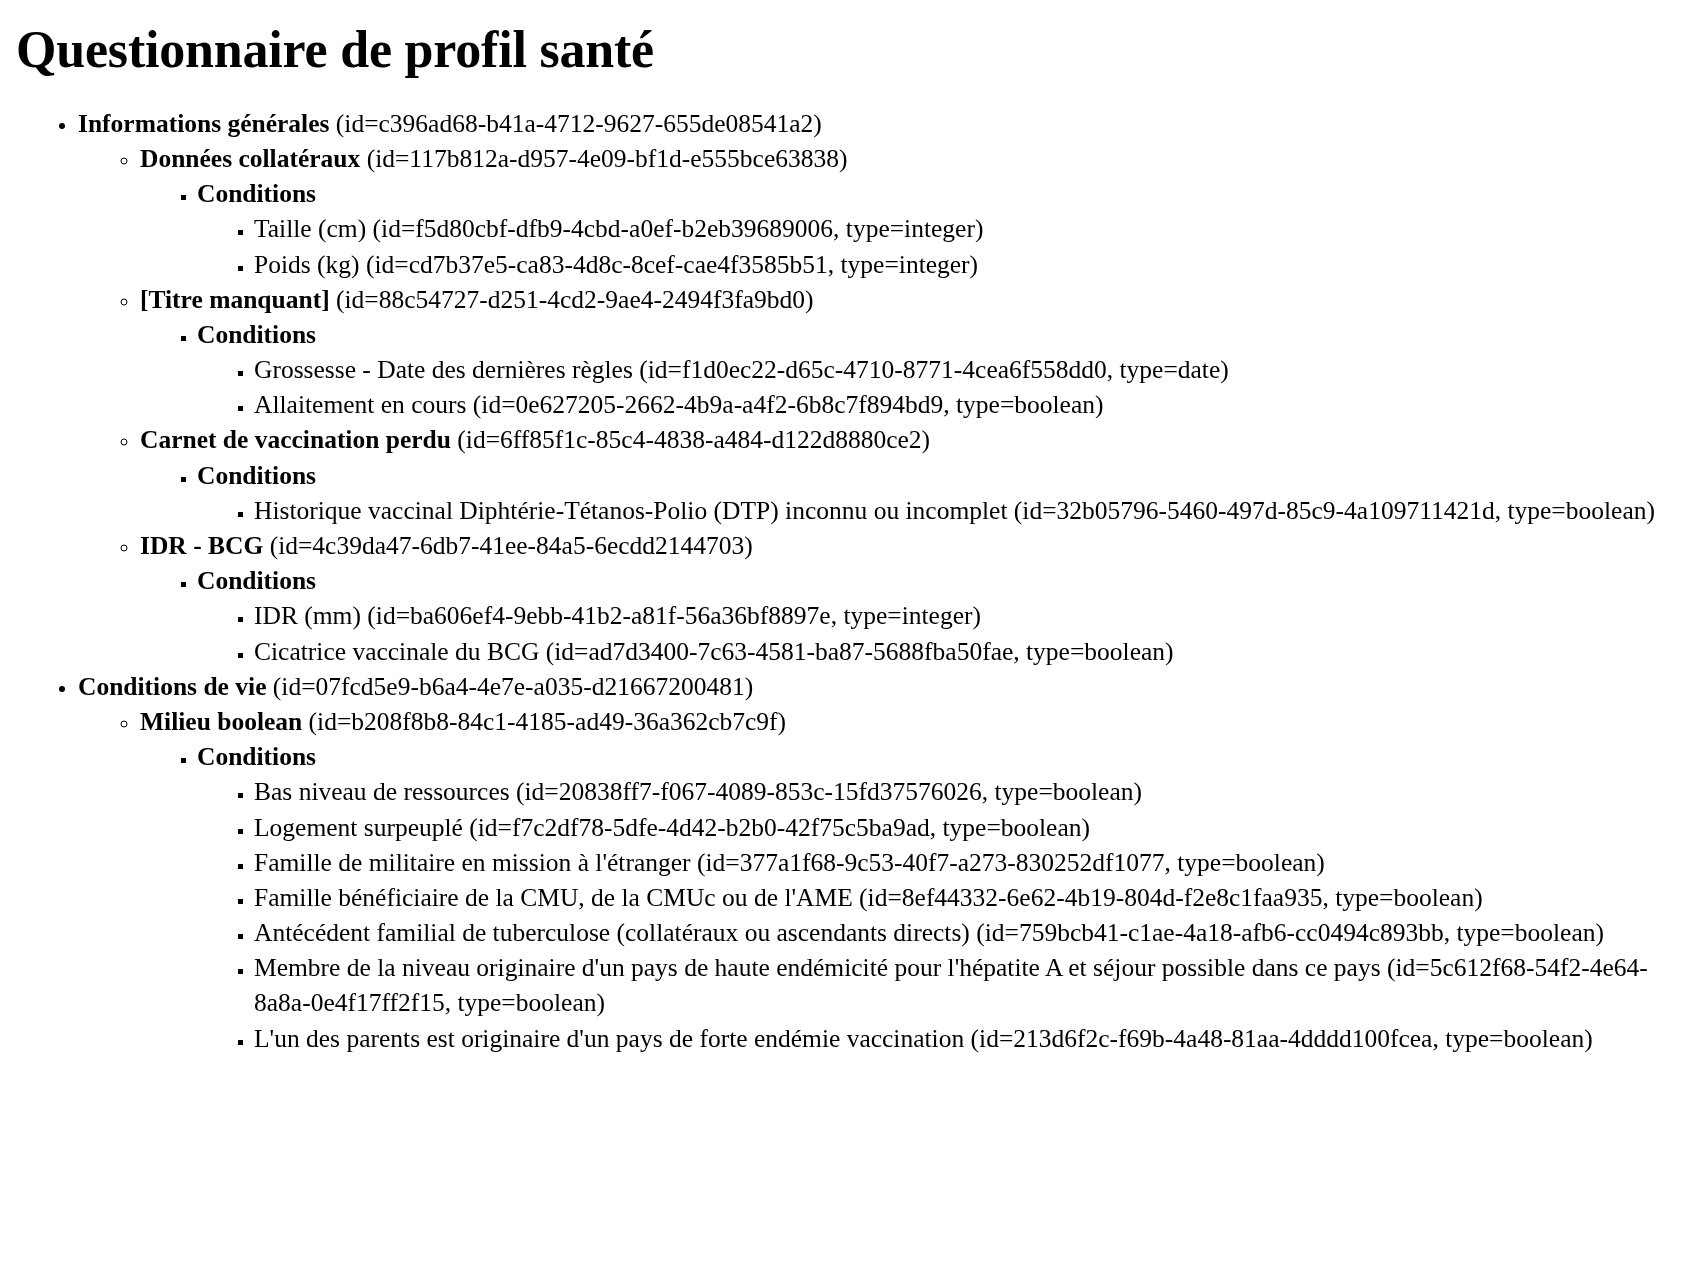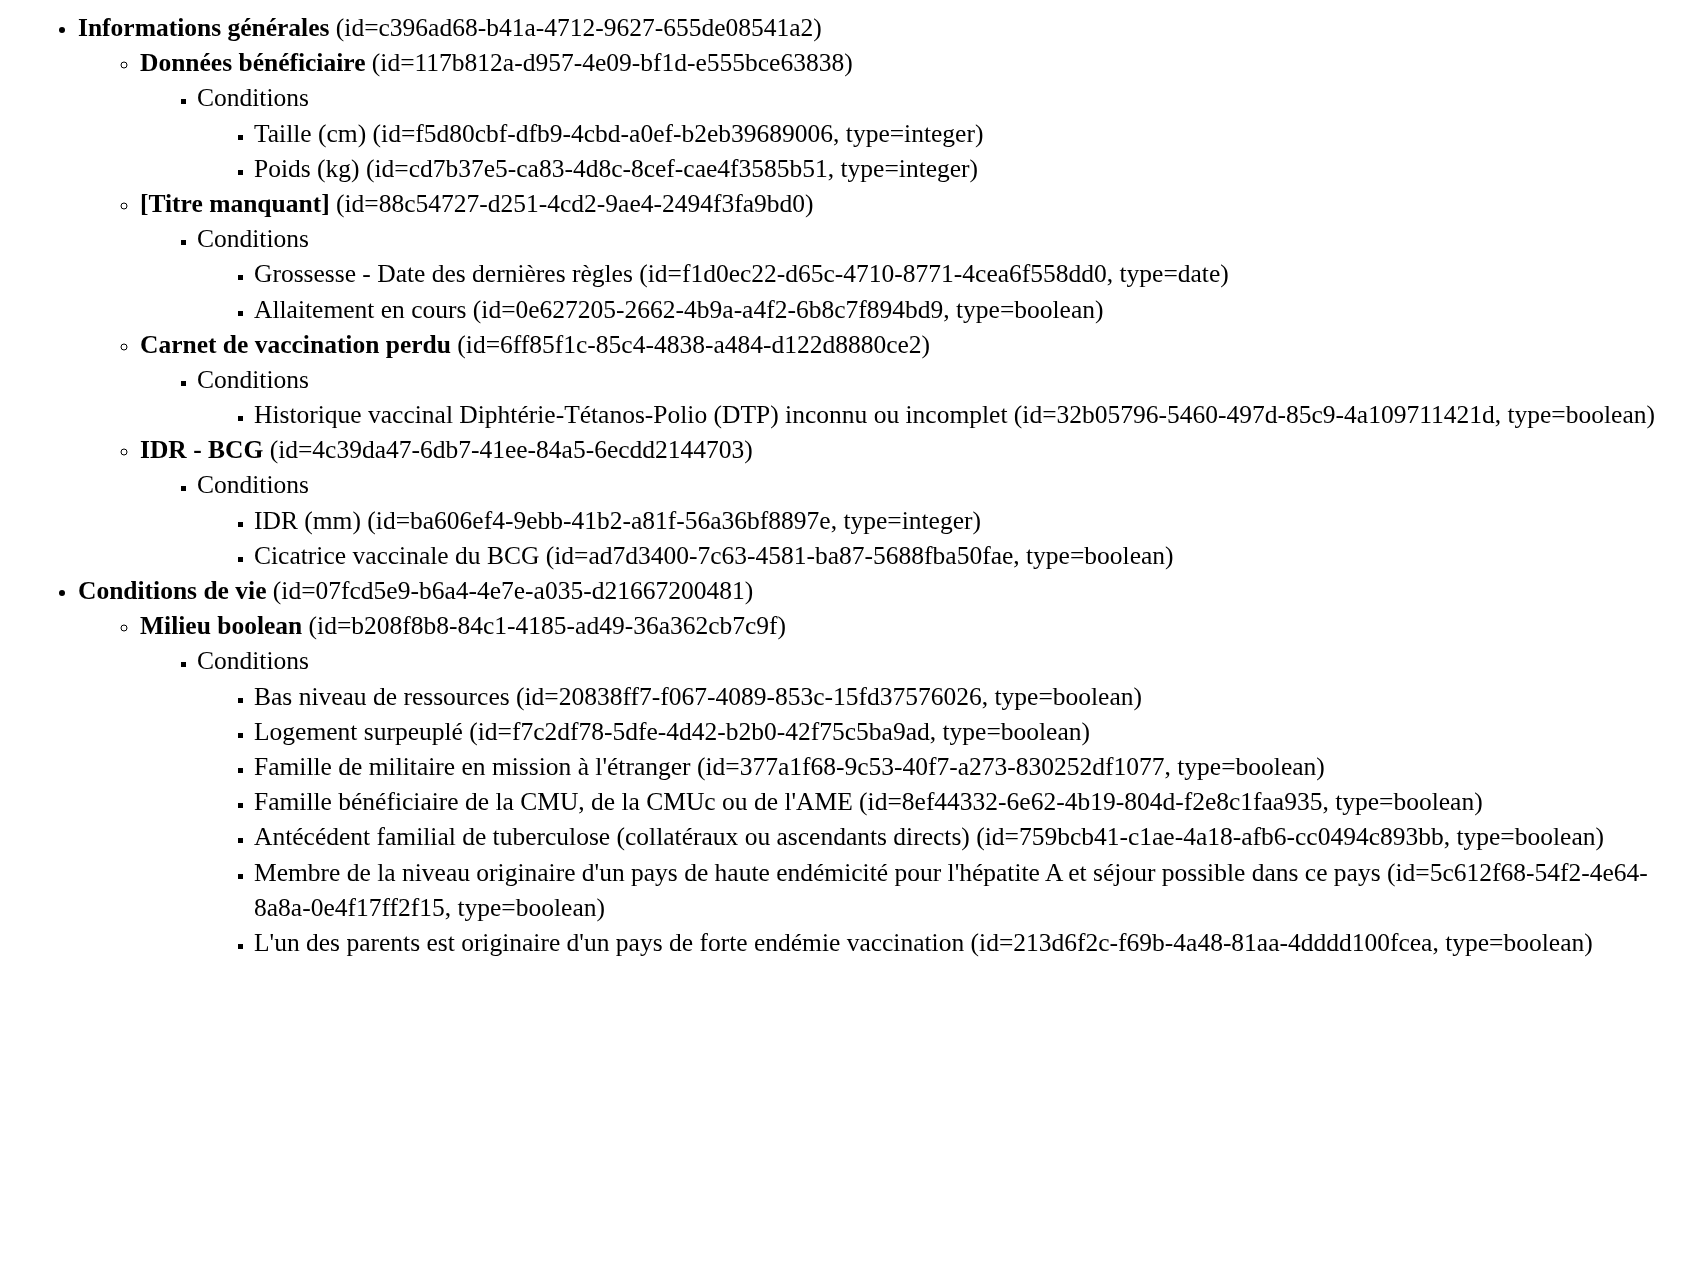--- a/index.html
+++ b/index.html
@@ -47,42 +47,43 @@
   ul.level-3 > li::marker,
   ul.level-4 > li::marker { font-size: 0.62em; }
 
   .node-label {
     font-weight: bold;
   }
   .node-meta {
     font-weight: normal;
   }
   .cond-heading {
-    font-weight: normal;
+    font-weight: bold;
   }
   .leaf-text {
     font-weight: normal;
   }
 </style>
 </head>
 <body>
 
 <div class="page">
 
+  <h1 class="doc-title">Questionnaire de profil santé</h1>
 
   <ul class="level-1">
 
     <li>
       <span class="node-label">Informations générales</span>
       <span class="node-meta">(id=c396ad68-b41a-4712-9627-655de08541a2)</span>
 
       <ul class="level-2">
 
         <li>
-          <span class="node-label">Données bénéficiaire</span>
+          <span class="node-label">Données collatéraux</span>
           <span class="node-meta">(id=117b812a-d957-4e09-bf1d-e555bce63838)</span>
           <ul class="level-3">
             <li>
               <span class="cond-heading">Conditions</span>
               <ul class="level-4">
                 <li class="leaf-text">Taille (cm) (id=f5d80cbf-dfb9-4cbd-a0ef-b2eb39689006, type=integer)</li>
                 <li class="leaf-text">Poids (kg) (id=cd7b37e5-ca83-4d8c-8cef-cae4f3585b51, type=integer)</li>
               </ul>
             </li>
           </ul>

